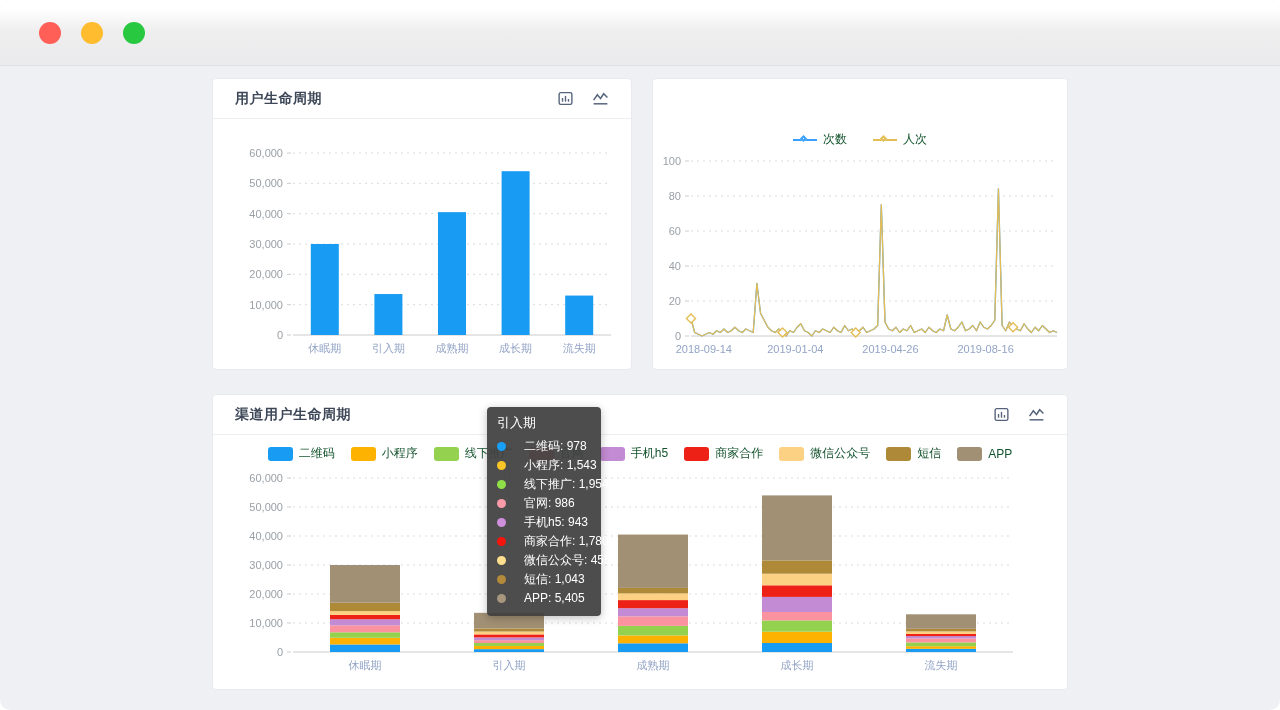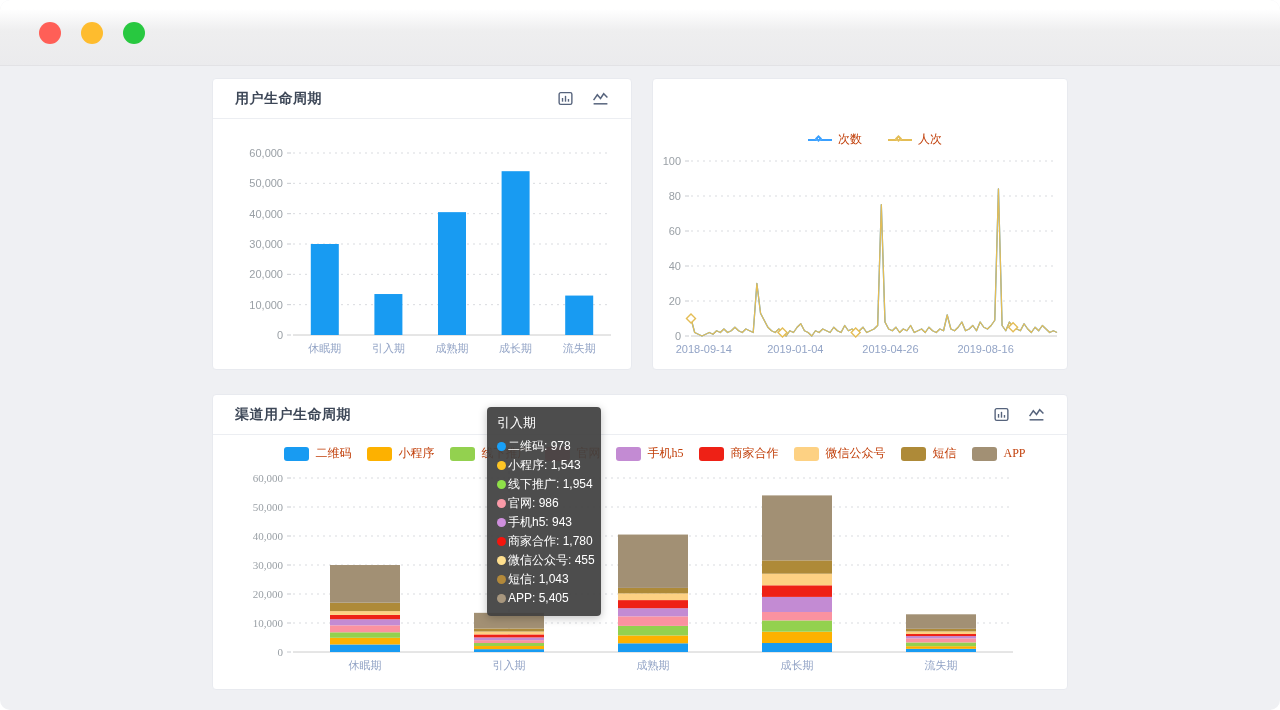--- a/index.html
+++ b/index.html
@@ -16,45 +16,45 @@
 
   .card { position: absolute; background: #ffffff; border: 1px solid #e8eaef; border-radius: 4px; }
   .card-header { height: 40px; display: flex; align-items: center; justify-content: space-between;
                  padding: 16px 22px; border-bottom: 1px solid #eceef2; }
   .card-title { font-size: 14px; font-weight: bold; color: #3d4757; letter-spacing: .5px; }
   .tools { display: flex; gap: 18px; align-items: center; }
   .tools svg { display: block; cursor: pointer; }
 
   #card1 { left: 212px; top: 78px;  width: 420px; height: 292px; }
   #card2 { left: 652px; top: 78px;  width: 416px; height: 292px; }
-  #card3 { left: 212px; top: 394px; width: 856px; height: 296px; font-family: Liberation Serif, serif; }
+  #card3 { left: 212px; top: 394px; width: 856px; height: 296px; }
 
   .chart { position: absolute; left: 0; }
   #chart1 { top: 40px; }
   #chart2 { top: 62px; }
   #chart3 { top: 60px; }
 
   .ylab { font-size: 11px; fill: #9aa0a6; }
   .xlab { font-size: 11px; fill: #93a4c6; }
 
-  .legend-row { position: absolute; left: 15px; width: 100%; display: flex; justify-content: center;
-                align-items: center; gap: 16px; font-size: 12px; color: #c2410c; }
+  .legend-row { position: absolute; left: 0; width: 100%; display: flex; justify-content: center;
+                align-items: center; gap: 16px; font-size: 12px; color: #14532d; }
   #legend2 { top: 52px; gap: 26px; }
   #legend3 { top: 50px; }
   .lg-item { display: flex; align-items: center; gap: 6px; cursor: pointer; white-space: nowrap; }
   .swatch { display: inline-block; width: 25px; height: 14px; border-radius: 3px; }
   .lmark { display: inline-block; width: 24px; height: 2px; position: relative; }
   .lmark i { position: absolute; left: 8px; top: -3px; width: 5px; height: 5px;
              background: #fff; border: 2px solid; transform: rotate(45deg); display: block; }
 
   .tooltip { position: absolute; left: 487px; top: 407px; width: 114px;
              background: rgba(64,64,64,.93); border-radius: 4px; padding: 7px 10px 8px;
              color: #fff; z-index: 30; box-shadow: 0 2px 8px rgba(0,0,0,.25); }
   .tt-title { font-size: 13px; margin-bottom: 5px; }
-  .tt-row { display: flex; align-items: center; gap: 2px; font-size: 12px; line-height: 19px;
+  .tt-row { display: flex; align-items: center; gap: 18px; font-size: 12px; line-height: 19px;
             white-space: nowrap; }
   .tt-dot { width: 9px; height: 9px; border-radius: 50%; flex: 0 0 9px; }
 </style>
 </head>
 <body>
 
 <div class="window">
   <div class="titlebar">
     <span class="light red"></span>
     <span class="light yellow"></span>

